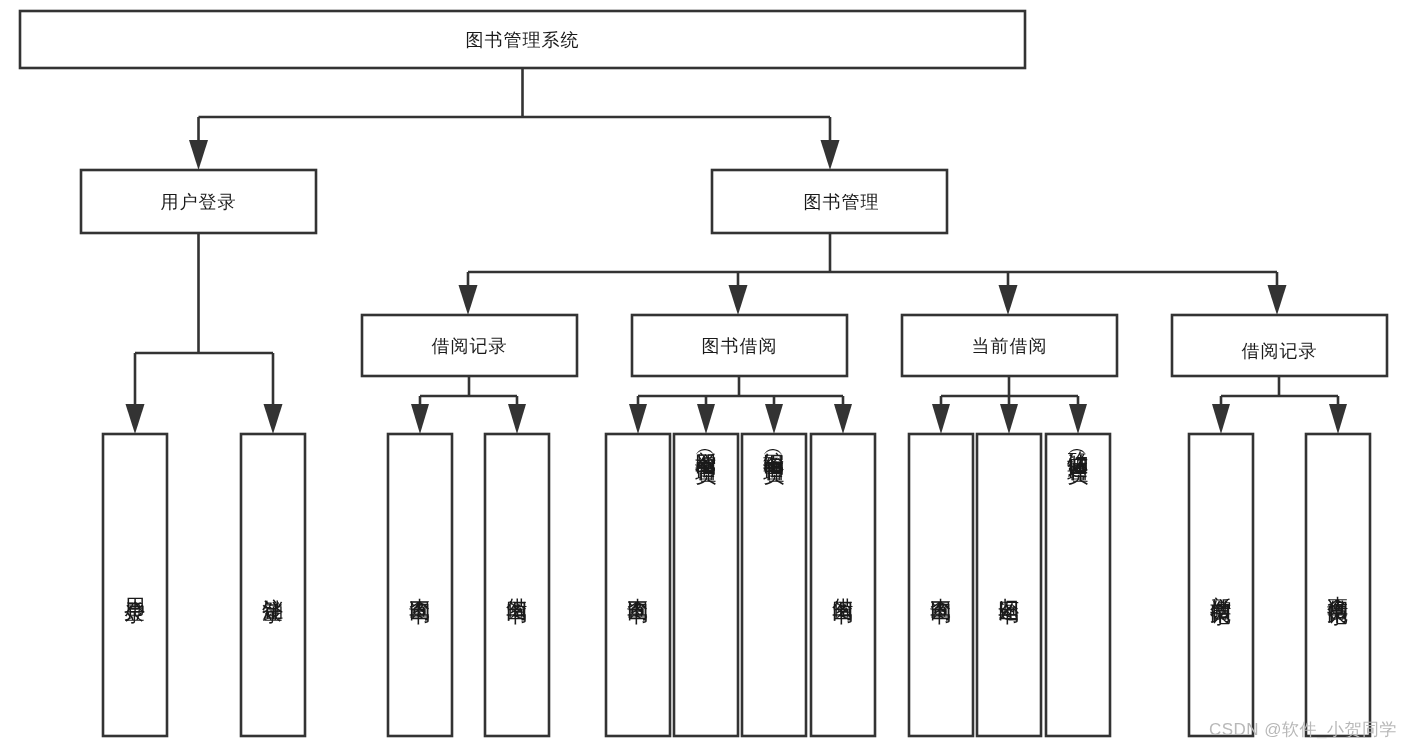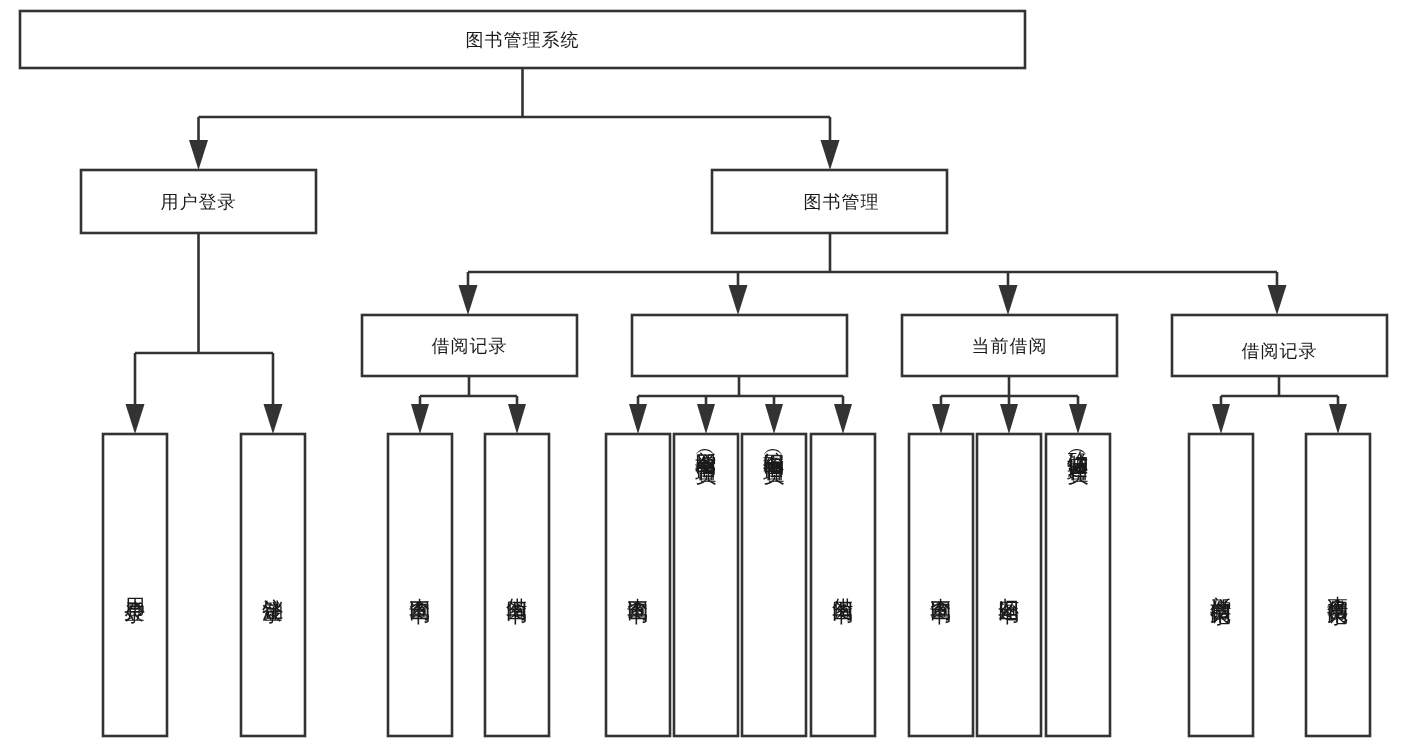--- a/index.html
+++ b/index.html
@@ -198,20 +198,23 @@
   <div class="hlabel-wrap" style="left:81px; top:170px; width:235px; height:63px;">
     <span class="hlabel-text">用户登录</span>
   </div>
   <div class="hlabel-wrap" style="left:712px; top:170px; width:235px; height:63px;padding-left:12px;">
     <span class="hlabel-text">图书管理</span>
   </div>
 
   <div class="hlabel-wrap" style="left:362px; top:315px; width:215px; height:61px;">
     <span class="hlabel-text">借阅记录</span>
   </div>
+  <div class="hlabel-wrap" style="left:632px; top:315px; width:215px; height:61px;">
+    <span class="hlabel-text">图书借阅</span>
+  </div>
   <div class="hlabel-wrap" style="left:902px; top:315px; width:215px; height:61px;border-radius:29px;">
     <span class="hlabel-text">当前借阅</span>
   </div>
   <div class="hlabel-wrap" style="left:1172px; top:315px; width:215px; height:72px;">
     <span class="hlabel-text">借阅记录</span>
   </div>
 
   <div class="vlabel-wrap" style="left:103px; top:434px; width:64px; height:302px;">
     <span class="vlabel-text">用户登录</span>
   </div>
@@ -249,14 +252,15 @@
     <span class="vlabel-text">确认归还（管理员）</span>
   </div>
 
   <div class="vlabel-wrap" style="left:1189px; top:434px; width:64px; height:302px;">
     <span class="vlabel-text">新增借阅记录</span>
   </div>
   <div class="vlabel-wrap" style="left:1306px; top:434px; width:64px; height:302px;">
     <span class="vlabel-text">查询借阅记录</span>
   </div>
 
+  <div class="watermark">CSDN @软件_小贺同学</div>
 
 </div>
 
 </body></html>

